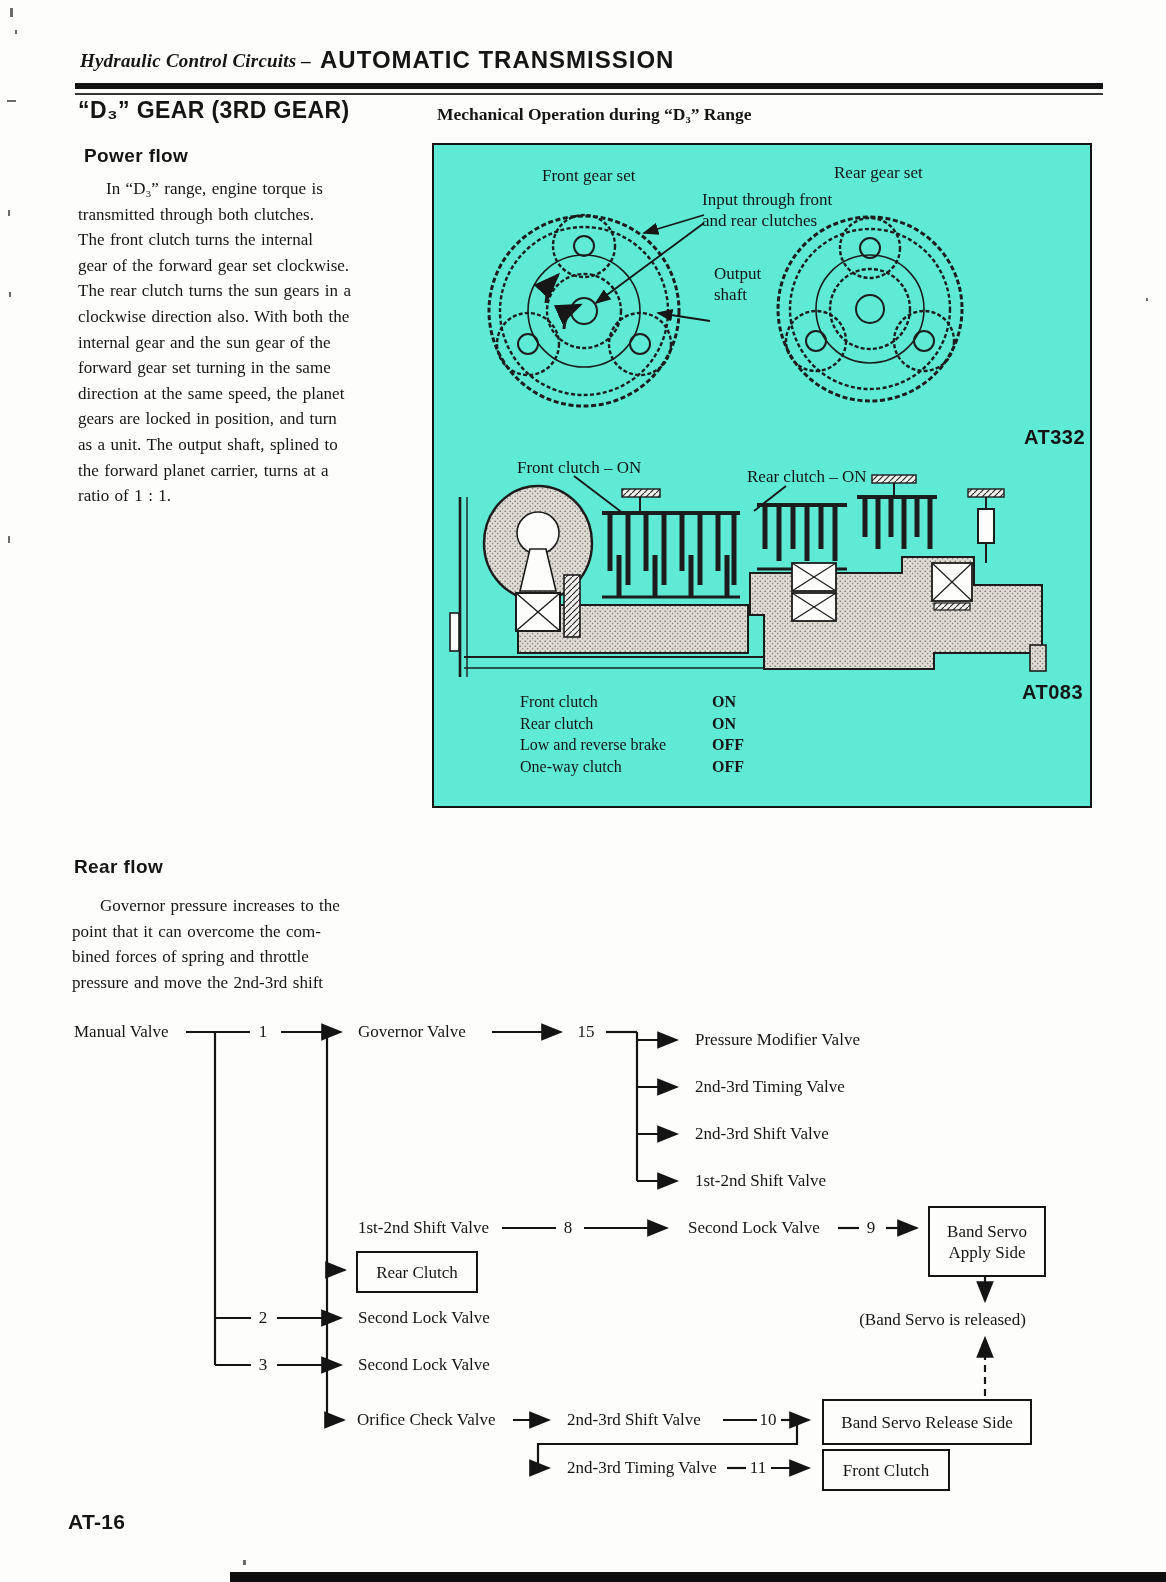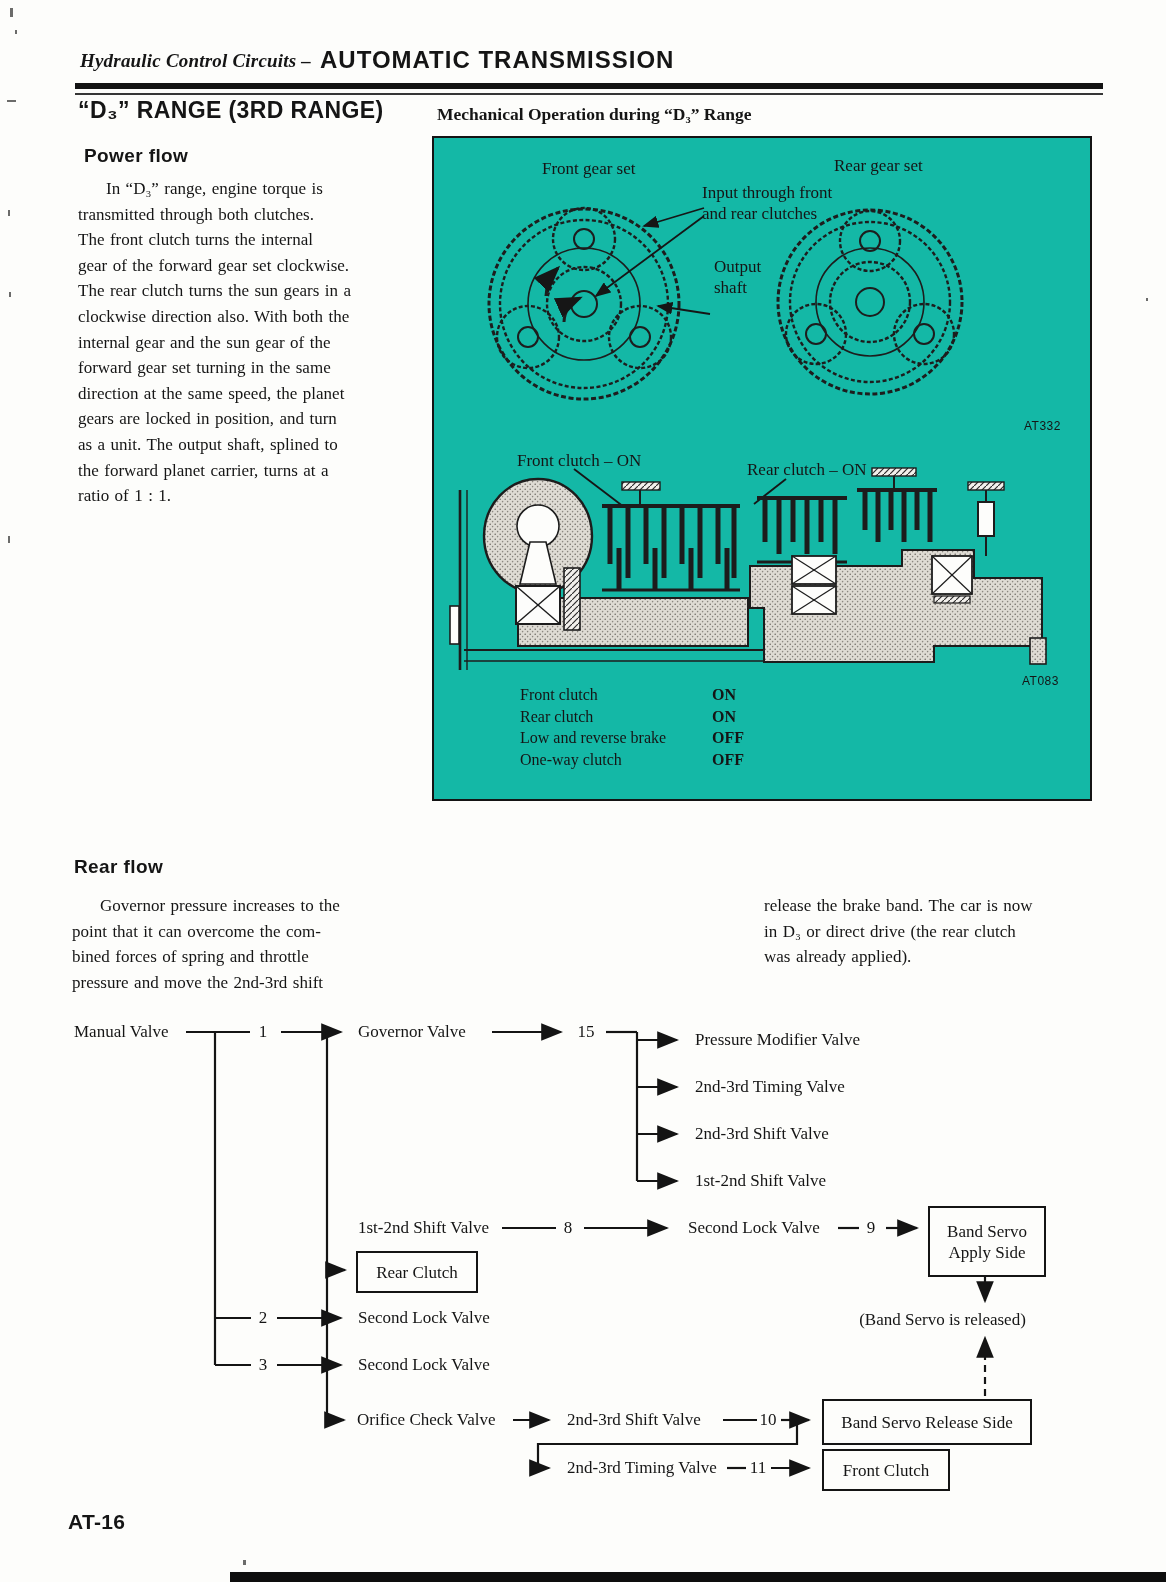--- a/index.html
+++ b/index.html
@@ -8,23 +8,23 @@
   .abs{position:absolute;}
   .sans{font-family:"Liberation Sans","DejaVu Sans",sans-serif;}
   .hdr-italic{font-style:italic;font-weight:bold;font-size:19px;letter-spacing:.2px;}
   .hdr-main{font-weight:bold;font-size:24px;letter-spacing:1px;}
   .rule{background:#131313;}
   .sec-title{font-weight:bold;font-size:23px;letter-spacing:.4px;}
   .fig-title{font-weight:bold;font-size:17.5px;}
   .h2{font-weight:bold;font-size:19px;letter-spacing:.4px;}
   .para{font-size:17px;line-height:25.6px;white-space:pre-line;word-spacing:1.2px;}
   .indent{text-indent:28px;}
-  .figbox{border:2.5px solid #141414;background:#14b8a6;}
+  .figbox{border:2.5px solid #141414;background:#5eead4;margin-top:7px;}
   .figlab{font-size:17px;white-space:pre-line;line-height:21px;}
-  .code{font-weight:normal;font-size:12px;letter-spacing:.5px;}
+  .code{font-weight:bold;font-size:20px;letter-spacing:.5px;}
   .stat-row{display:flex;font-size:16px;line-height:21.5px;}
   .stat-label{width:192px;}
   .stat-val{font-weight:600;}
   .lbl{font-size:17px;white-space:nowrap;line-height:20px;}
   .num{font-size:17px;text-align:center;line-height:20px;}
   .dbox{border:2px solid #141414;background:#fdfdfb;display:flex;align-items:center;justify-content:center;
         font-size:17px;text-align:center;white-space:pre-line;line-height:21px;z-index:3;}
   .footer{font-weight:bold;font-size:21px;letter-spacing:.3px;}
   svg{display:block;}
   .overlay{pointer-events:none;z-index:1;}
@@ -35,21 +35,21 @@
 </head>
 <body>
 
 <div class="page">
 
   <div class="abs txt hdr-italic" style="left:80px;top:50px;">Hydraulic Control Circuits –</div>
   <div class="abs txt sans hdr-main" style="left:320px;top:46px;">AUTOMATIC TRANSMISSION</div>
   <div class="abs rule" style="left:75px;top:83px;width:1028px;height:6px;"></div>
   <div class="abs rule" style="left:75px;top:93px;width:1028px;height:2px;opacity:.85;"></div>
 
-  <div class="abs txt sans sec-title" style="left:78px;top:97px;">“D₃” RANGE (3RD RANGE)</div>
+  <div class="abs txt sans sec-title" style="left:78px;top:97px;">“D₃” GEAR (3RD GEAR)</div>
   <div class="abs txt fig-title" style="left:437px;top:104px;">Mechanical Operation during “D₃” Range</div>
 
   <div class="abs txt sans h2" style="left:84px;top:145px;">Power flow</div>
   <div class="abs txt para indent" style="left:78px;top:176px;width:320px;">In “D₃” range, engine torque is
 transmitted through both clutches.
 The front clutch turns the internal
 gear of the forward gear set clockwise.
 The rear clutch turns the sun gears in a
 clockwise direction also. With both the
 internal gear and the sun gear of the
@@ -221,23 +221,20 @@
         <span class="stat-val">OFF</span>
       </div>
     </div>
   </div>
 
   <div class="abs txt sans h2" style="left:74px;top:856px;">Rear flow</div>
   <div class="abs txt para indent" style="left:72px;top:893px;width:322px;">Governor pressure increases to the
 point that it can overcome the com-
 bined forces of spring and throttle
 pressure and move the 2nd-3rd shift</div>
-  <div class="abs txt para" style="left:764px;top:893px;width:326px;">release the brake band. The car is now
-in D₃ or direct drive (the rear clutch
-was already applied).</div>
 
   <svg class="abs overlay" style="left:0;top:0;" width="1166" height="1582" viewBox="0 0 1166 1582">
     <defs>
       <marker id="ar" markerWidth="10" markerHeight="8" refX="9" refY="4" orient="auto">
         <polygon points="0,0 10,4 0,8" fill="#141414"></polygon>
       </marker>
     </defs>
     <g stroke="#141414" stroke-width="2.2" fill="none">
 
       <line x1="186" y1="1032" x2="250" y2="1032"></line>

